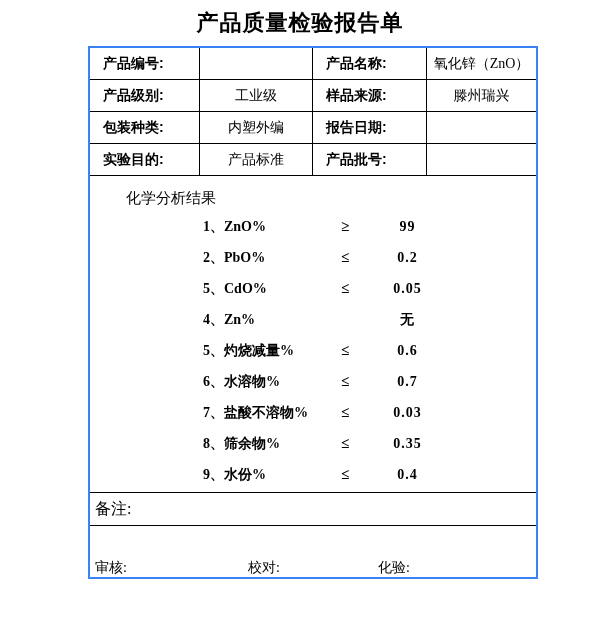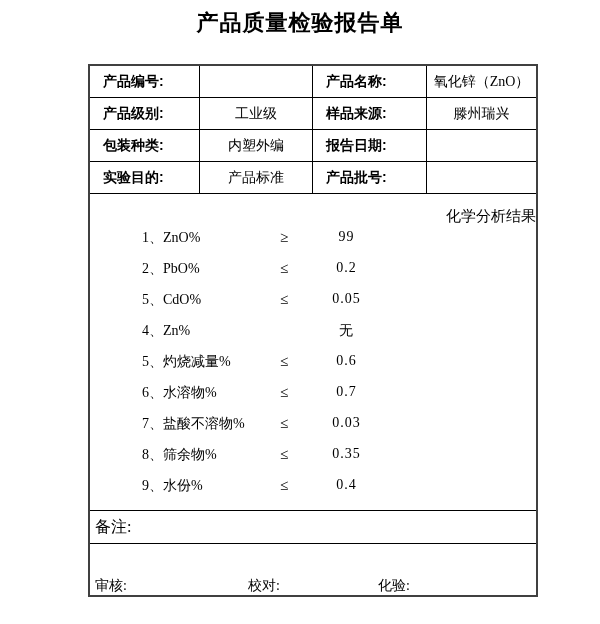--- a/index.html
+++ b/index.html
@@ -16,23 +16,23 @@
     top: 8px; left: 0;
     width: 600px;
     text-align: center;
     font-family: "Liberation Sans", "DejaVu Sans", sans-serif;
     font-weight: bold;
     font-size: 22px;
     letter-spacing: 1px;
   }
   .report {
     position: absolute;
-    left: 88px; top: 64px;
+    left: 88px; top: 46px;
     width: 450px; height: 533px;
-    border: 2px solid #404040;
+    border: 2px solid #3b82f6;
   }
   
   .info-grid {
     display: grid;
     grid-template-columns: 110px 113px 114px 1fr;
   }
   .info-cell {
     height: 32px;
     border-bottom: 1px solid #000;
     border-right: 1px solid #000;
@@ -50,28 +50,31 @@
   }
   .info-cell.value { justify-content: center; }
   
   .chem-section {
     height: 317px;
     border-bottom: 1px solid #000;
   }
   .chem-title {
     height: 35px;
     line-height: 44px;
-    text-align: right;
+    text-align: left;
     font-size: 15px;
+    margin-left: 36px;
   }
   .chem-row {
     height: 31px;
     display: flex;
-    padding-left: 52px;
+    align-items: center;
+    padding-left: 113px;
     font-size: 14px;
+    font-weight: bold;
   }
   .chem-item-label { width: 122px; white-space: nowrap; }
   .chem-op { width: 40px; text-align: center; font-size: 15px; }
   .chem-value { width: 85px; text-align: center; letter-spacing: 1px; }
   
   .remark-row {
     height: 33px;
     border-bottom: 1px solid #000;
     display: flex;
     align-items: center;

